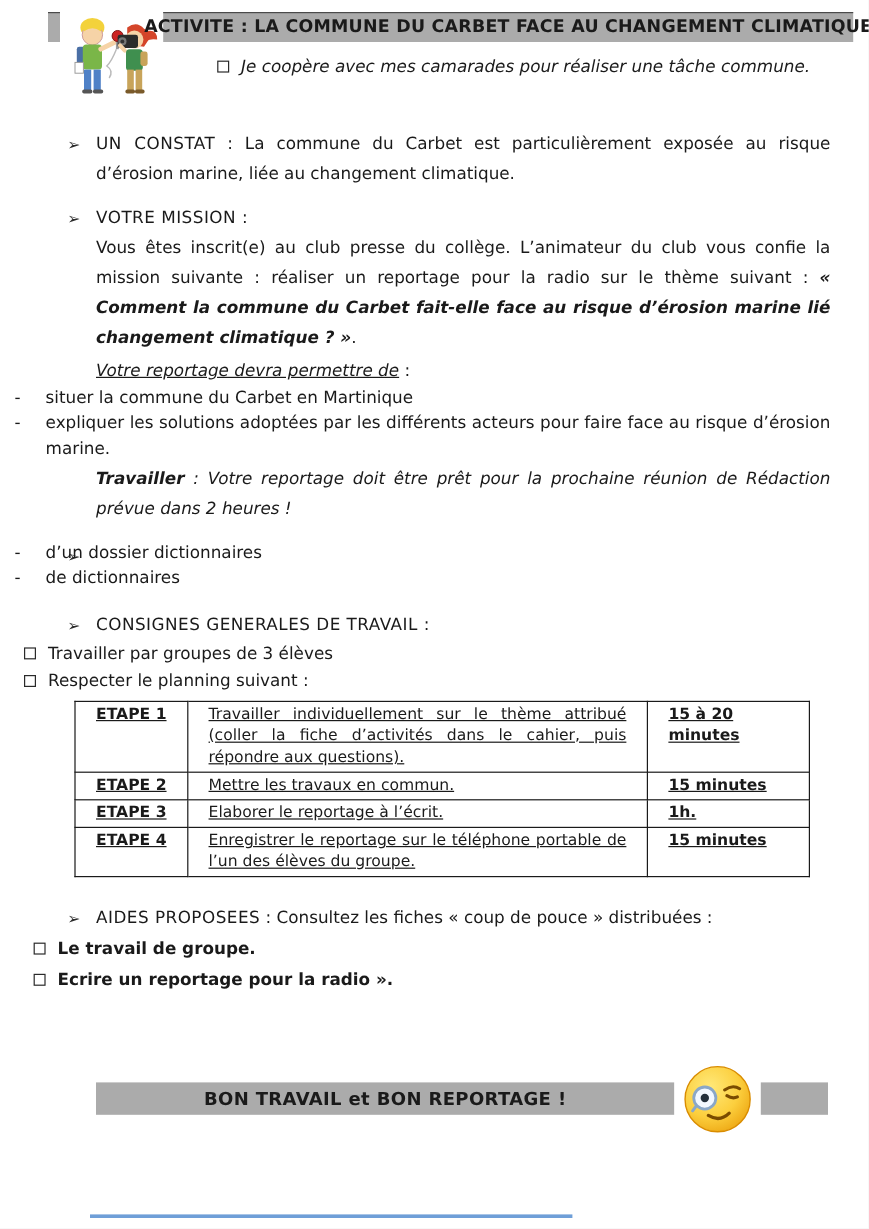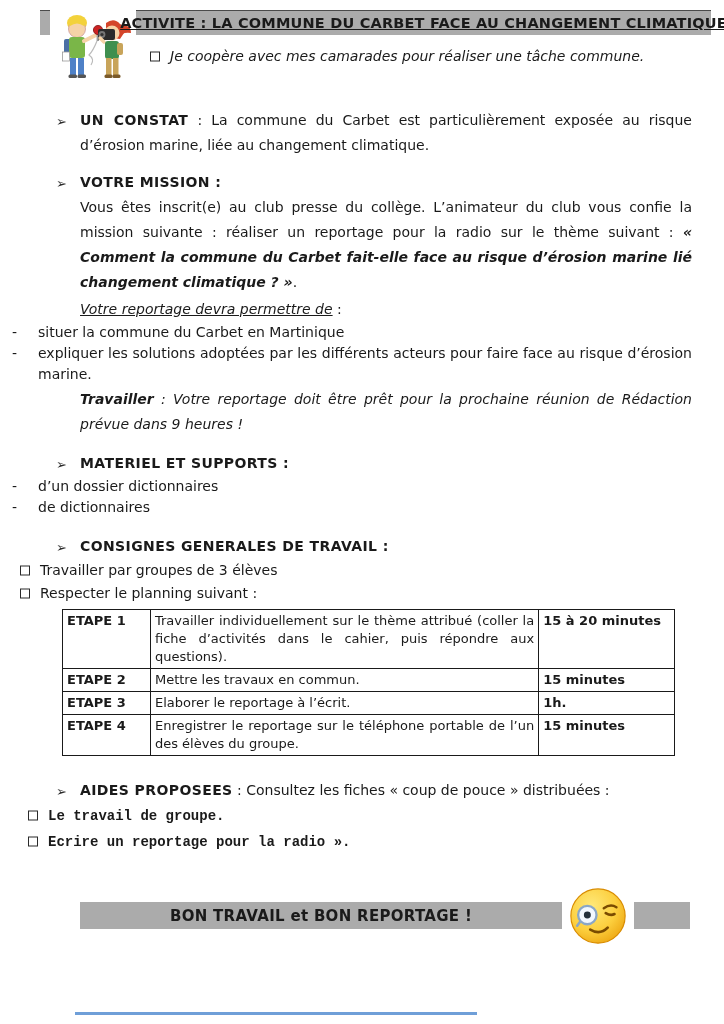--- a/index.html
+++ b/index.html
@@ -14,47 +14,47 @@
   .it { font-style:italic; }
 
   
   .hdr { position:relative; height:88px; margin-top:8px; }
   .title-stub { position:absolute; left:40px; top:2px; width:10px; height:25px;
                 background:var(--gray); border-top:1px solid #4a4a4a; }
   .illus { position:absolute; left:50px; top:0; width:86px; height:86px; background:#fff; }
   .title-bar { position:absolute; left:136px; right:13px; top:2px; height:25px;
                background:var(--gray); border-top:1px solid #4a4a4a;
                display:flex; align-items:center; justify-content:center;
-               font-weight:bold; font-size:14.5px; letter-spacing:.2px; white-space:nowrap;text-decoration:underline; }
+               font-weight:bold; font-size:14.5px; letter-spacing:.2px; white-space:nowrap; }
   .competence { position:absolute; left:150px; right:18px; top:40px;
-                font-style:italic; font-size:14px; }
+                text-align:center; font-style:italic; font-size:14px; }
 
   
   .cb { display:inline-block; width:10px; height:10px; border:1.5px solid #2a2a2a;
         margin-right:10px; transform:translateY(.5px); font-style:normal; }
 
   
   .sec { margin-left:80px; margin-right:32px; position:relative; line-height:25px; }
   .arrow { position:absolute; left:-24px; top:1px; font-size:13px; color:#2a2a2a; }
-  .sec-title { font-weight:bold; letter-spacing:.4px; }
+  .sec-title { font-weight:normal; letter-spacing:.4px; }
   .just { text-align:justify; }
 
   .dash-list { margin-left:12px; line-height:21px; }
   .dash-item { padding-left:26px; text-indent:-26px; text-align:justify; }
   .dash { display:inline-block; width:26px; text-indent:0; }
 
   .cb-item { margin-left:20px; line-height:23px; }
-  .cb-item-bold { margin-left:28px; line-height:26px; font-weight:bold;font-family:Liberation Mono, monospace; }
+  .cb-item-bold { margin-left:28px; line-height:26px; font-weight:bold; }
 
   .u-it { font-style:italic; text-decoration:underline; }
 
   
   table.plan { border-collapse:collapse; margin:4px 0 0 62px; width:613px;
                font-size:13px; line-height:18px; }
-  table.plan td { border:1.6px solid #1a1a1a; padding:2px 4px; vertical-align:top; }
+  table.plan td { border:1.6px solid #1a1a1a; padding:2px 17px; vertical-align:top;text-decoration:underline; }
   td.c-etape { width:88px; font-weight:bold; white-space:nowrap; }
   td.c-task  { width:389px; text-align:justify; }
   td.c-dur   { width:136px; font-weight:bold; }
 
   
   .footer { position:absolute; left:80px; right:34px; top:902px; height:27px;
             display:flex; align-items:center;text-align:center; }
   .f-bar { flex:1; height:27px; background:var(--gray);
            display:flex; align-items:center; justify-content:center;
            font-weight:bold; font-size:15px; letter-spacing:.3px; }
@@ -124,26 +124,25 @@
   </div>
 
   <div class="sec" style="margin-top:2px;">
     <span class="u-it">Votre reportage devra permettre de</span><span> :</span>
   </div>
   <div class="sec dash-list">
     <div class="dash-item"><span class="dash">-</span><span>situer la commune du Carbet en Martinique</span></div>
     <div class="dash-item"><span class="dash">-</span><span>expliquer les solutions adoptées par les différents acteurs pour faire face au risque d’érosion marine.</span></div>
   </div>
   <div class="sec it just" style="margin-top:2px;">
-    <b>Travailler</b><span> : Votre reportage doit être prêt pour la prochaine réunion de Rédaction prévue dans 9 heures !</span>
+    <b>Travailler</b><span> : Votre reportage doit être prêt pour la prochaine réunion de Rédaction prévue dans 2 heures !</span>
   </div>
 
   <div class="sec" style="margin-top:14px;">
     <span class="arrow">➢</span>
-    <span class="sec-title">MATERIEL ET SUPPORTS :</span>
   </div>
   <div class="sec dash-list">
     <div class="dash-item"><span class="dash">-</span><span>d’un dossier dictionnaires</span></div>
     <div class="dash-item"><span class="dash">-</span><span>de dictionnaires</span></div>
   </div>
 
   <div class="sec" style="margin-top:16px;">
     <span class="arrow">➢</span>
     <span class="sec-title">CONSIGNES GENERALES DE TRAVAIL :</span>
   </div>

